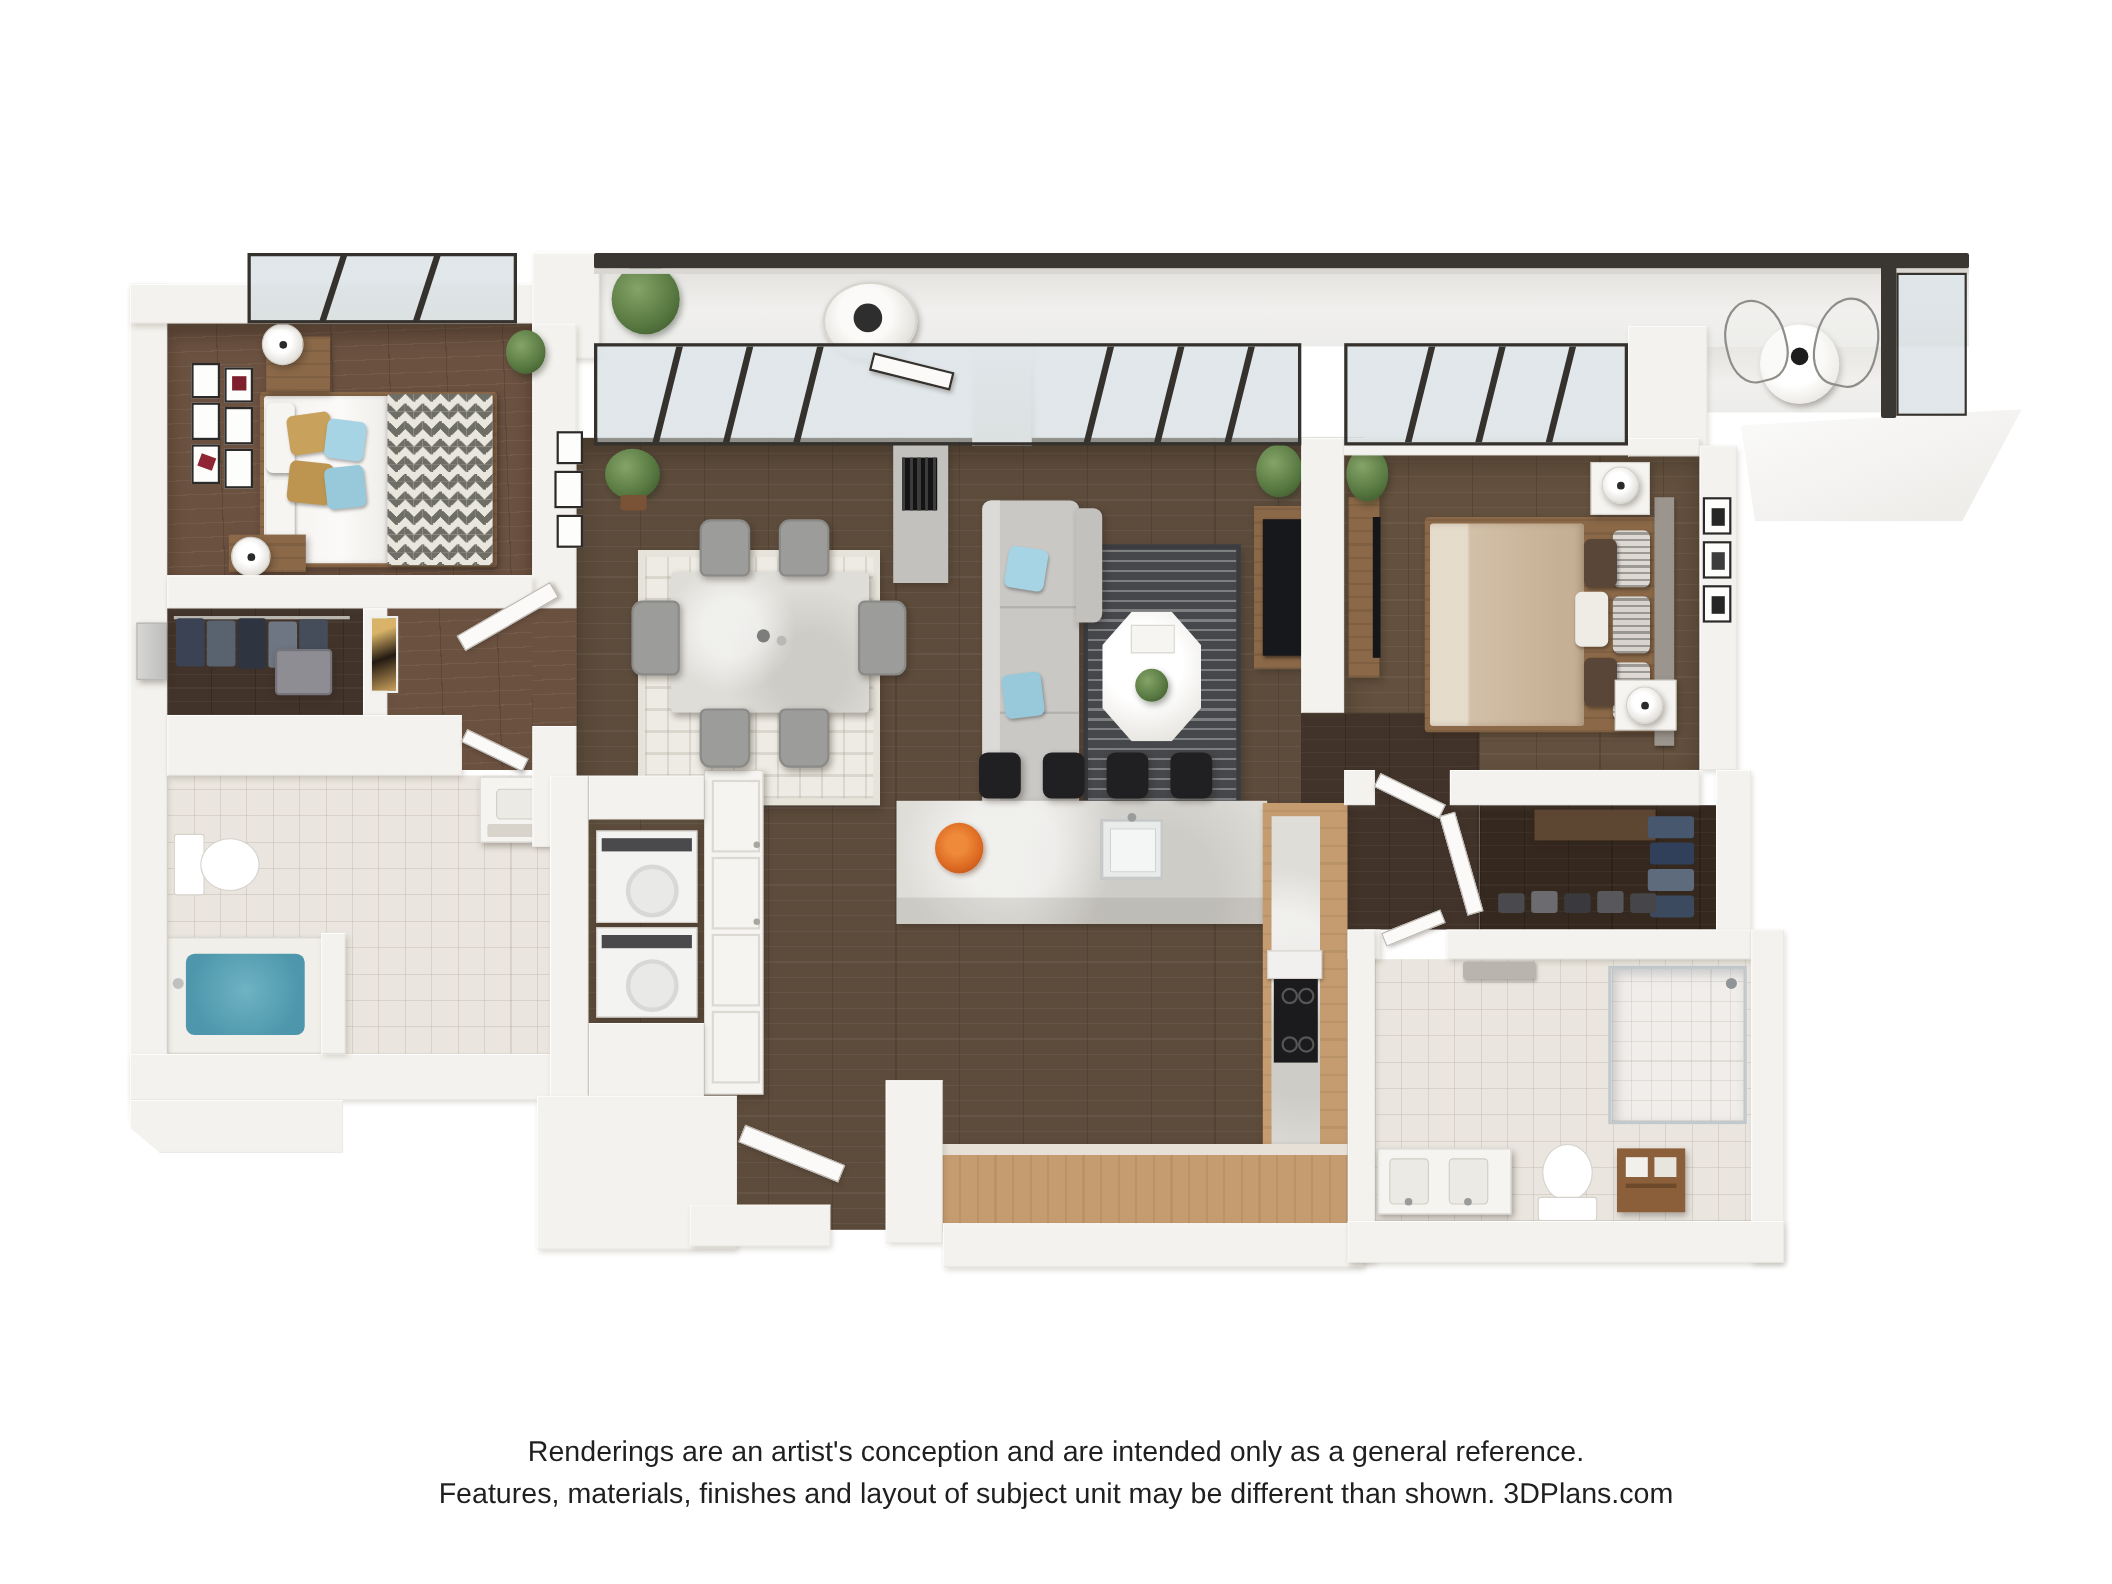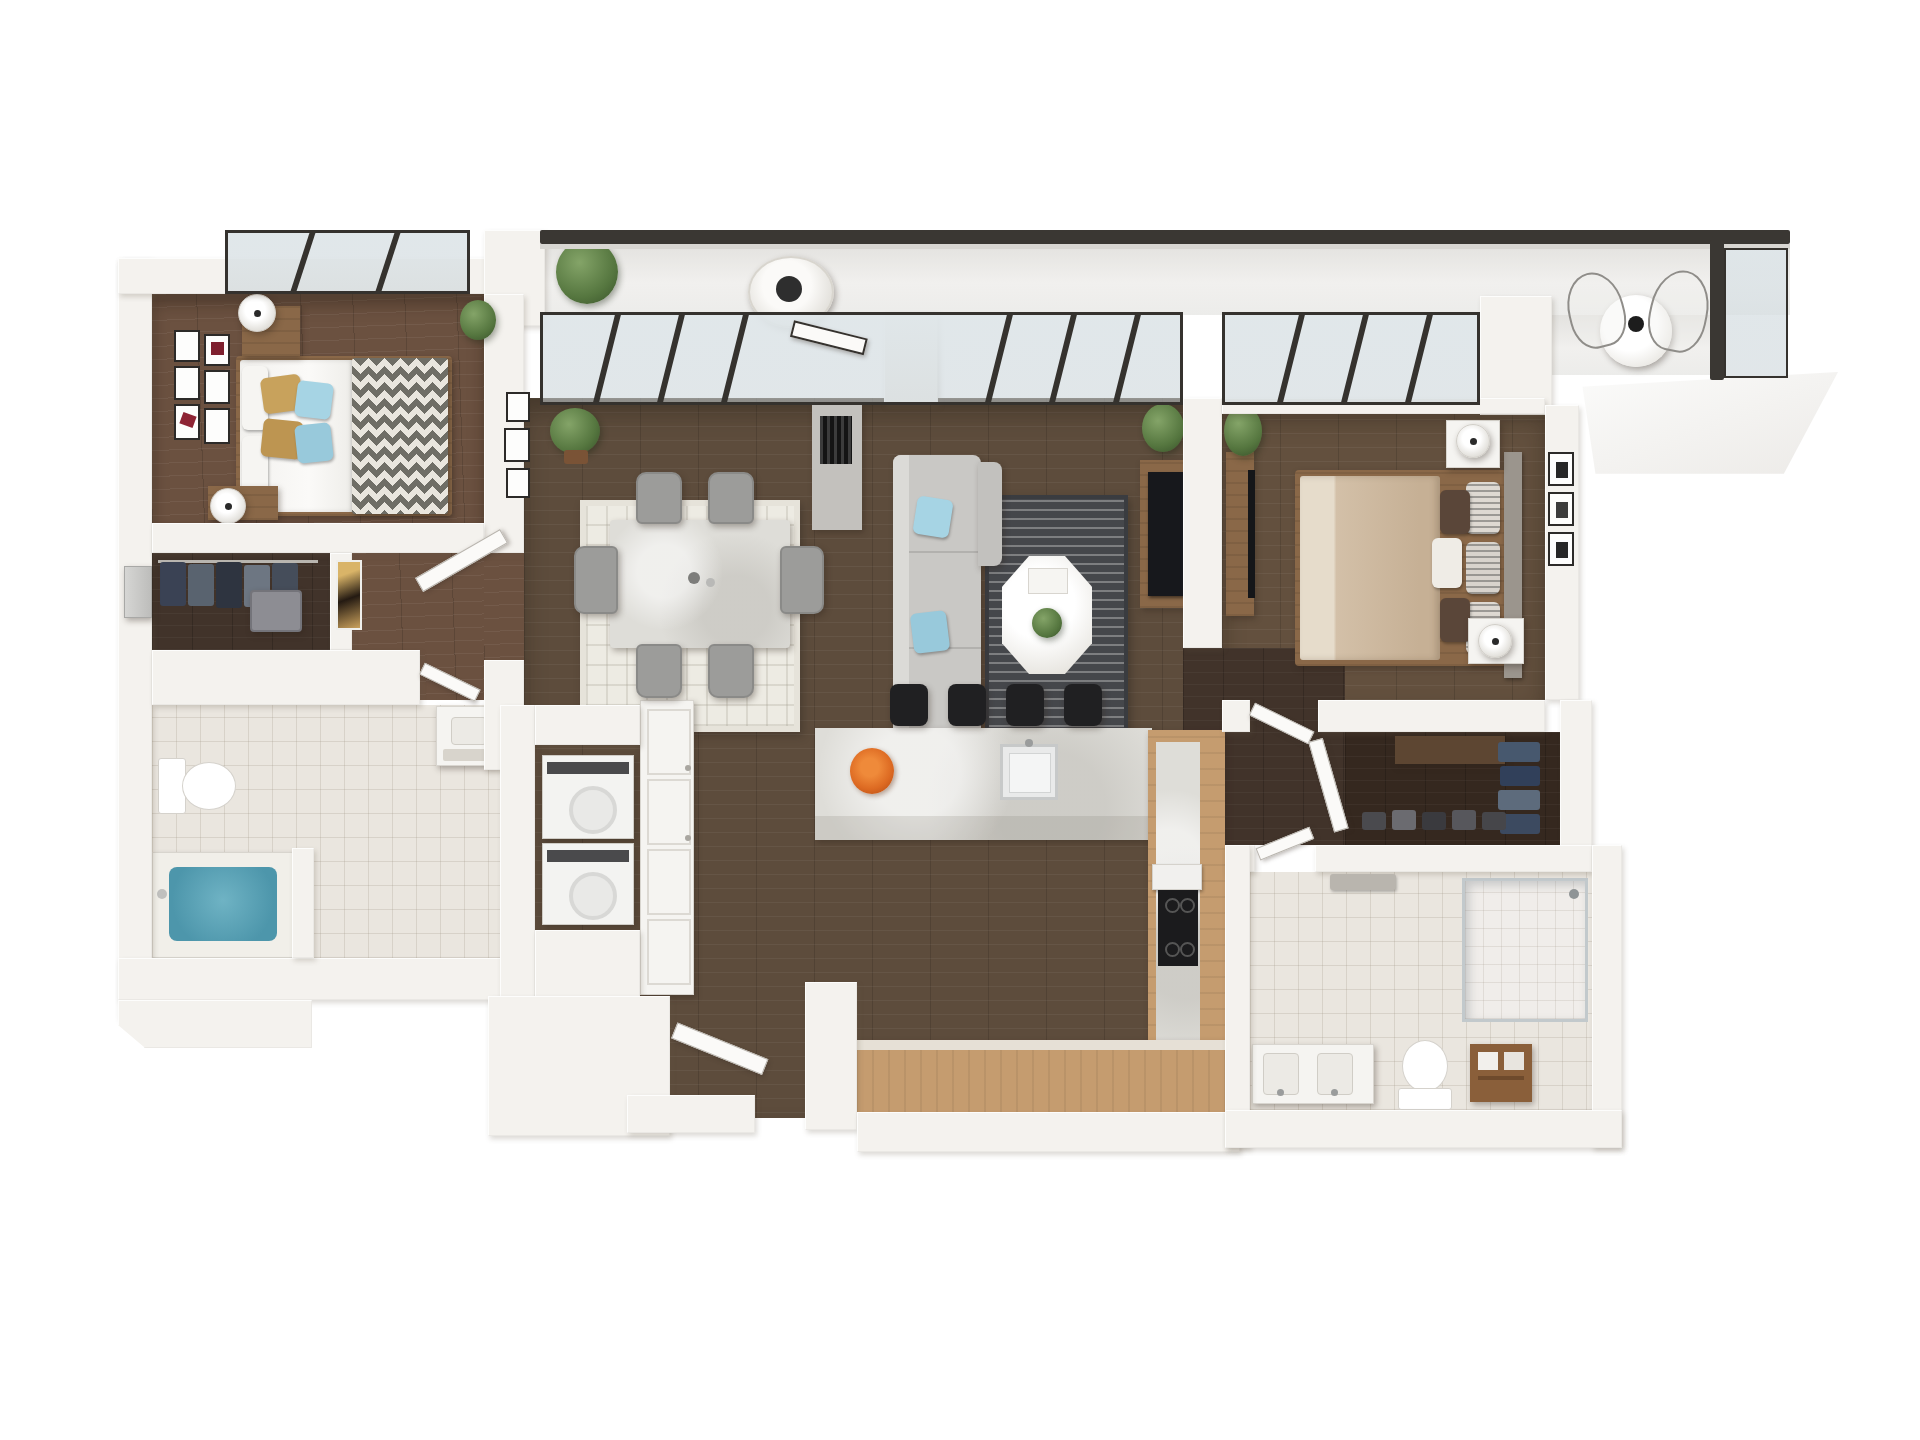--- a/index.html
+++ b/index.html
@@ -324,14 +324,18 @@
     <div class="abs" style="left:0;top:48px;width:52px;height:20px;background:#ffffff;border:1px solid #d5d2cc;border-radius:3px;"></div>
   </div>
   <div class="furn" style="left:1470px;top:1044px;width:62px;height:58px;background:#8a5f3a;">
     <div class="abs" style="left:8px;top:8px;width:20px;height:18px;background:#f2f0ec;"></div>
     <div class="abs" style="left:34px;top:8px;width:20px;height:18px;background:#e8e5df;"></div>
     <div class="abs" style="left:8px;top:32px;width:46px;height:4px;background:#6e4a2c;"></div>
   </div>
   <div class="abs" style="left:1330px;top:874px;width:66px;height:16px;background:#b9b5ae;border-radius:3px;z-index:6;box-shadow:1px 2px 3px rgba(0,0,0,.25);"></div>
   <div class="door" style="left:1258px;top:848px;width:56px;height:11px;transform:rotate(-22deg);transform-origin:left center;"></div>
 
+  <div class="disclaimer">
+    <div>Renderings are an artist's conception and are intended only as a general reference.</div>
+    <div>Features, materials, finishes and layout of subject unit may be different than shown. 3DPlans.com</div>
+  </div>
 
 </div>
 
 </body></html>

